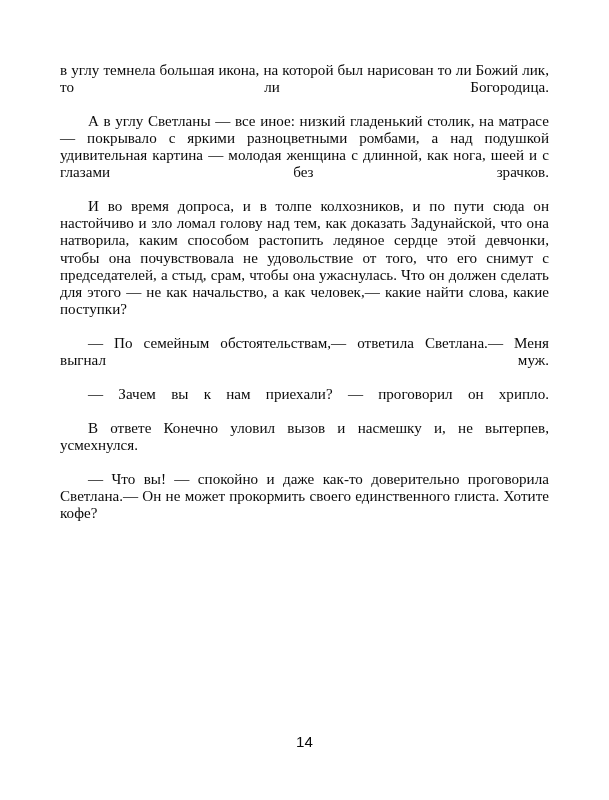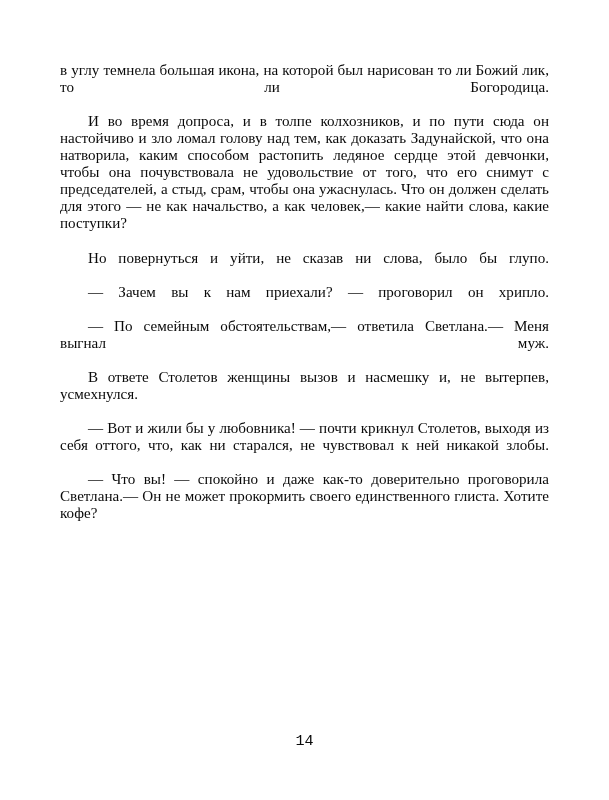--- a/index.html
+++ b/index.html
@@ -60,36 +60,35 @@
   }
 
   #page-number {
     position: absolute;
     left: 0;
     top: 725px;
     width: 609px;
     text-align: center;
     font-size: 15.1px;
     line-height: 17px;
-    font-family: Liberation Mono, monospace;
+    font-family: Liberation Sans, sans-serif;
     color: #0a0a0a;
   }
 </style>
 </head>
 <body>
 
 <div id="page">
 
   <div id="text-column">
     <p class="para cont">в углу темнела большая икона, на которой был нарисован то ли Божий лик, то ли Богородица.</p>
+    <p class="para">А в углу Светланы — все иное: низкий гладенький столик, на матрасе — покрывало с яркими разноцветными ромбами, а над подушкой удивительная картина — молодая женщина с длинной, как нога, шеей и с глазами без зрачков.</p>
     <p class="para">И во время допроса, и в толпе колхозников, и по пути сюда он настойчиво и зло ломал голову над тем, как доказать Задунайской, что она натворила, каким способом растопить ледяное сердце этой девчонки, чтобы она почувствовала не удовольствие от того, что его снимут с председателей, а стыд, срам, чтобы она ужаснулась. Что он должен сделать для этого — не как начальство, а как человек,— какие найти слова, какие поступки?</p>
-    <p class="para">Но повернуться и уйти, не сказав ни слова, было бы глупо.</p>
+    <p class="para">— По семейным обстоятельствам,— ответила Светлана.— Меня выгнал муж.</p>
     <p class="para">— Зачем вы к нам приехали? — проговорил он хрипло.</p>
-    <p class="para">— По семейным обстоятельствам,— ответила Светлана.— Меня выгнал муж.</p>
-    <p class="para">В ответе Столетов женщины вызов и насмешку и, не вытерпев, усмехнулся.</p>
-    <p class="para">— Вот и жили бы у любовника! — почти крикнул Столетов, выходя из себя оттого, что, как ни старался, не чувствовал к ней никакой злобы.</p>
+    <p class="para">В ответе Конечно уловил вызов и насмешку и, не вытерпев, усмехнулся.</p>
     <p class="para">— Что вы! — спокойно и даже как-то доверительно проговорила Светлана.— Он не может прокормить своего единственного глиста. Хотите кофе?</p>
 
   </div>
 
   <div id="page-number">14</div>
 
 </div>
 
 </body></html>

